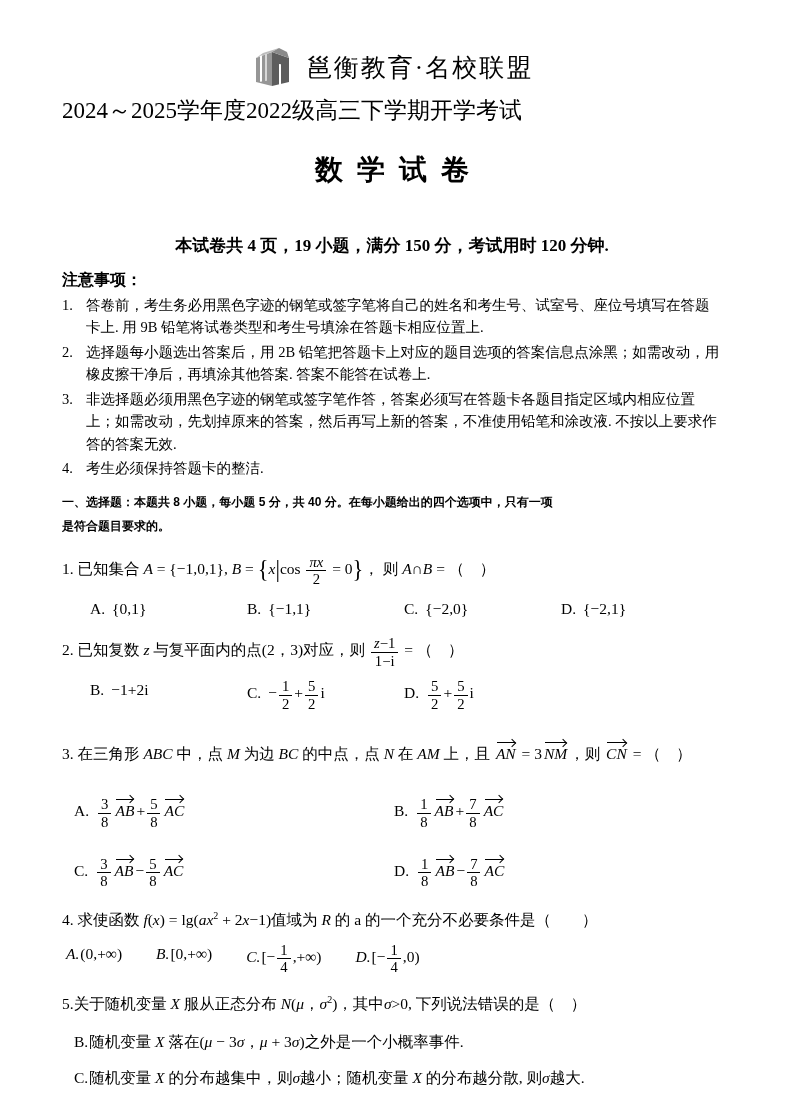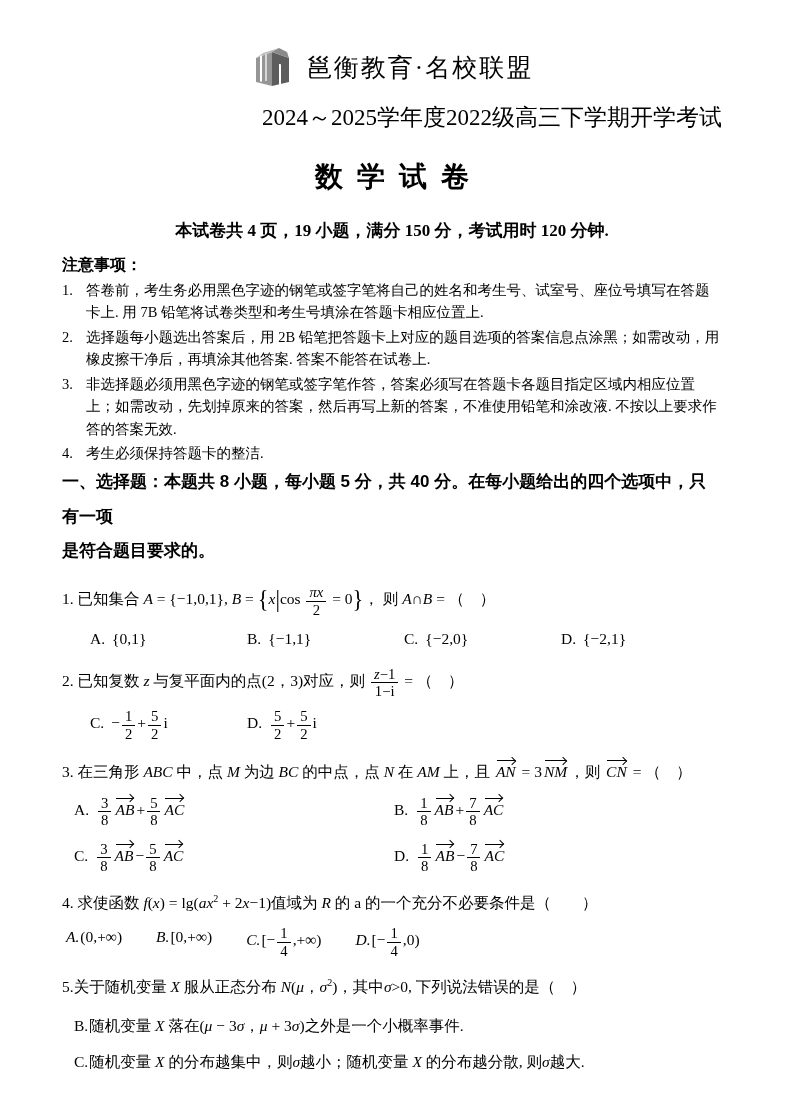--- a/index.html
+++ b/index.html
@@ -12,36 +12,36 @@
     padding:48px 72px 16px 62px;
     display:flex;flex-direction:column;
     overflow:hidden;
     font-family:"Liberation Serif","DejaVu Serif",serif;
     font-size:15.5px;
     line-height:1.5;
   }
   
   .brand-row{display:flex;justify-content:center;align-items:center;gap:12px;}
   .brand-org{font-size:25px;letter-spacing:2px;}
-  .exam-line{text-align:right;font-size:23px;margin-top:13px;}
+  .exam-line{text-align:left;font-size:23px;margin-top:6px;}
   .subject-title{
     text-align:center;font-size:28px;font-weight:bold;
     font-family:"Liberation Sans","DejaVu Sans",sans-serif;
     letter-spacing:14px;margin-top:20px;text-indent:14px;
   }
   
-  .summary{text-align:center;font-weight:bold;font-size:17px;margin-top:20px;}
+  .summary{text-align:center;font-weight:bold;font-size:17px;margin-top:42px;}
   .notice-title{font-weight:bold;font-size:16px;margin-top:10px;
     font-family:Liberation Serif, serif;}
   .notice-item{display:flex;font-size:14.5px;line-height:1.55;margin-top:2px;}
   .notice-num{flex:0 0 24px;}
   .notice-text{flex:1;}
   
   .section-heading{
-    font-weight:bold;font-size:17px;line-height:2.05;
+    font-weight:bold;font-size:12px;line-height:2.05;margin-top:10px;
     font-family:"Liberation Sans","DejaVu Sans",sans-serif;
   }
   
   .question{margin-top:15px;}
   .stem{line-height:1.7;}
   .options{margin-top:9px;}
   .options.row4{display:grid;grid-template-columns:repeat(4,157px);padding-left:28px;}
   .options.grid2{display:grid;grid-template-columns:320px 320px;row-gap:12px;padding-left:12px;}
   .options.rowflex{display:flex;gap:34px;padding-left:4px;}
   .options.list .option{display:block;margin:13px 0 0 0;padding-left:12px;}
@@ -49,21 +49,21 @@
   .olabel{margin-right:7px;}
   .option.tight .olabel{margin-right:1px;}
   .olabel.mi{margin-right:0;}
   
   .mi{font-style:italic;font-family:"Liberation Serif","DejaVu Serif",serif;}
   .msup{font-size:0.65em;vertical-align:0.55em;}
   .big{font-size:1.45em;line-height:0;vertical-align:-0.1em;display:inline-block;transform:scaleY(1.12);}
   .frac{display:inline-block;text-align:center;vertical-align:-0.72em;line-height:1.12;font-size:0.95em;margin:0 2px;}
   .frac .fn{display:block;padding:0 3px;border-bottom:1px solid #000;}
   .frac .fd{display:block;padding:0 3px;}
-  .vec{display:inline-block;margin:0 2px;vertical-align:baseline;}
+  .vec{display:inline-block;margin:12px 2px;vertical-align:baseline;}
   .vec .ar{display:block;height:6px;position:relative;}
   .vec .ar::before{content:"";position:absolute;left:1px;right:1px;top:3px;border-top:1px solid #000;}
   .vec .ar::after{content:"";position:absolute;right:1px;top:0.5px;width:5px;height:5px;
     border-top:1px solid #000;border-right:1px solid #000;transform:rotate(45deg);}
   .vec .vt{display:block;line-height:1.15;}
 </style>
 </head>
 <body>
 
 <div class="page">
@@ -86,21 +86,21 @@
   <div class="exam-line">2024～2025学年度2022级高三下学期开学考试</div>
 
   <div class="subject-title">数学试卷</div>
 
   <div class="summary">本试卷共 4 页，19 小题，满分 150 分，考试用时 120 分钟.</div>
 
   <div class="notice-title">注意事项：</div>
 
   <div class="notice-item">
     <span class="notice-num">1.</span>
-    <span class="notice-text">答卷前，考生务必用黑色字迹的钢笔或签字笔将自己的姓名和考生号、试室号、座位号填写在答题卡上. 用 7B 铅笔将试卷类型和考生号填涂在答题卡相应位置上.</span>
+    <span class="notice-text">答卷前，考生务必用黑色字迹的钢笔或签字笔将自己的姓名和考生号、试室号、座位号填写在答题卡上. 用 9B 铅笔将试卷类型和考生号填涂在答题卡相应位置上.</span>
   </div>
   <div class="notice-item">
     <span class="notice-num">2.</span>
     <span class="notice-text">选择题每小题选出答案后，用 2B 铅笔把答题卡上对应的题目选项的答案信息点涂黑；如需改动，用橡皮擦干净后，再填涂其他答案. 答案不能答在试卷上.</span>
   </div>
   <div class="notice-item">
     <span class="notice-num">3.</span>
     <span class="notice-text">非选择题必须用黑色字迹的钢笔或签字笔作答，答案必须写在答题卡各题目指定区域内相应位置上；如需改动，先划掉原来的答案，然后再写上新的答案，不准使用铅笔和涂改液. 不按以上要求作答的答案无效.</span>
   </div>
   <div class="notice-item">
@@ -119,20 +119,21 @@
         <div class="options row4">
           <div class="option"><span class="olabel">A.</span><span class="ocontent">{0,1}</span></div>
           <div class="option"><span class="olabel">B.</span><span class="ocontent">{−1,1}</span></div>
           <div class="option"><span class="olabel">C.</span><span class="ocontent">{−2,0}</span></div>
           <div class="option"><span class="olabel">D.</span><span class="ocontent">{−2,1}</span></div>
         </div>
       </div>
       <div class="question">
         <div class="stem">2. 已知复数 <span class="mi">z</span> 与复平面内的点(2，3)对应，则 <span class="frac"><span class="fn"><span class="mi">z</span>−1</span><span class="fd">1−i</span></span> = （　）</div>
         <div class="options row4">
+          <div class="option"><span class="olabel">B.</span><span class="ocontent">−1+2i</span></div>
           <div class="option"><span class="olabel">C.</span><span class="ocontent">−<span class="frac"><span class="fn">1</span><span class="fd">2</span></span>+<span class="frac"><span class="fn">5</span><span class="fd">2</span></span>i</span></div>
           <div class="option"><span class="olabel">D.</span><span class="ocontent"><span class="frac"><span class="fn">5</span><span class="fd">2</span></span>+<span class="frac"><span class="fn">5</span><span class="fd">2</span></span>i</span></div>
         </div>
       </div>
       <div class="question">
         <div class="stem">3. 在三角形 <span class="mi">ABC</span> 中，点 <span class="mi">M</span> 为边 <span class="mi">BC</span> 的中点，点 <span class="mi">N</span> 在 <span class="mi">AM</span> 上，且 <span class="vec"><span class="ar"></span><span class="vt mi">AN</span></span> = 3<span class="vec"><span class="ar"></span><span class="vt mi">NM</span></span>，则 <span class="vec"><span class="ar"></span><span class="vt mi">CN</span></span> = （　）</div>
         <div class="options grid2">
           <div class="option"><span class="olabel">A.</span><span class="ocontent"><span class="frac"><span class="fn">3</span><span class="fd">8</span></span><span class="vec"><span class="ar"></span><span class="vt mi">AB</span></span>+<span class="frac"><span class="fn">5</span><span class="fd">8</span></span><span class="vec"><span class="ar"></span><span class="vt mi">AC</span></span></span></div>
           <div class="option"><span class="olabel">B.</span><span class="ocontent"><span class="frac"><span class="fn">1</span><span class="fd">8</span></span><span class="vec"><span class="ar"></span><span class="vt mi">AB</span></span>+<span class="frac"><span class="fn">7</span><span class="fd">8</span></span><span class="vec"><span class="ar"></span><span class="vt mi">AC</span></span></span></div>
           <div class="option"><span class="olabel">C.</span><span class="ocontent"><span class="frac"><span class="fn">3</span><span class="fd">8</span></span><span class="vec"><span class="ar"></span><span class="vt mi">AB</span></span>−<span class="frac"><span class="fn">5</span><span class="fd">8</span></span><span class="vec"><span class="ar"></span><span class="vt mi">AC</span></span></span></div>

